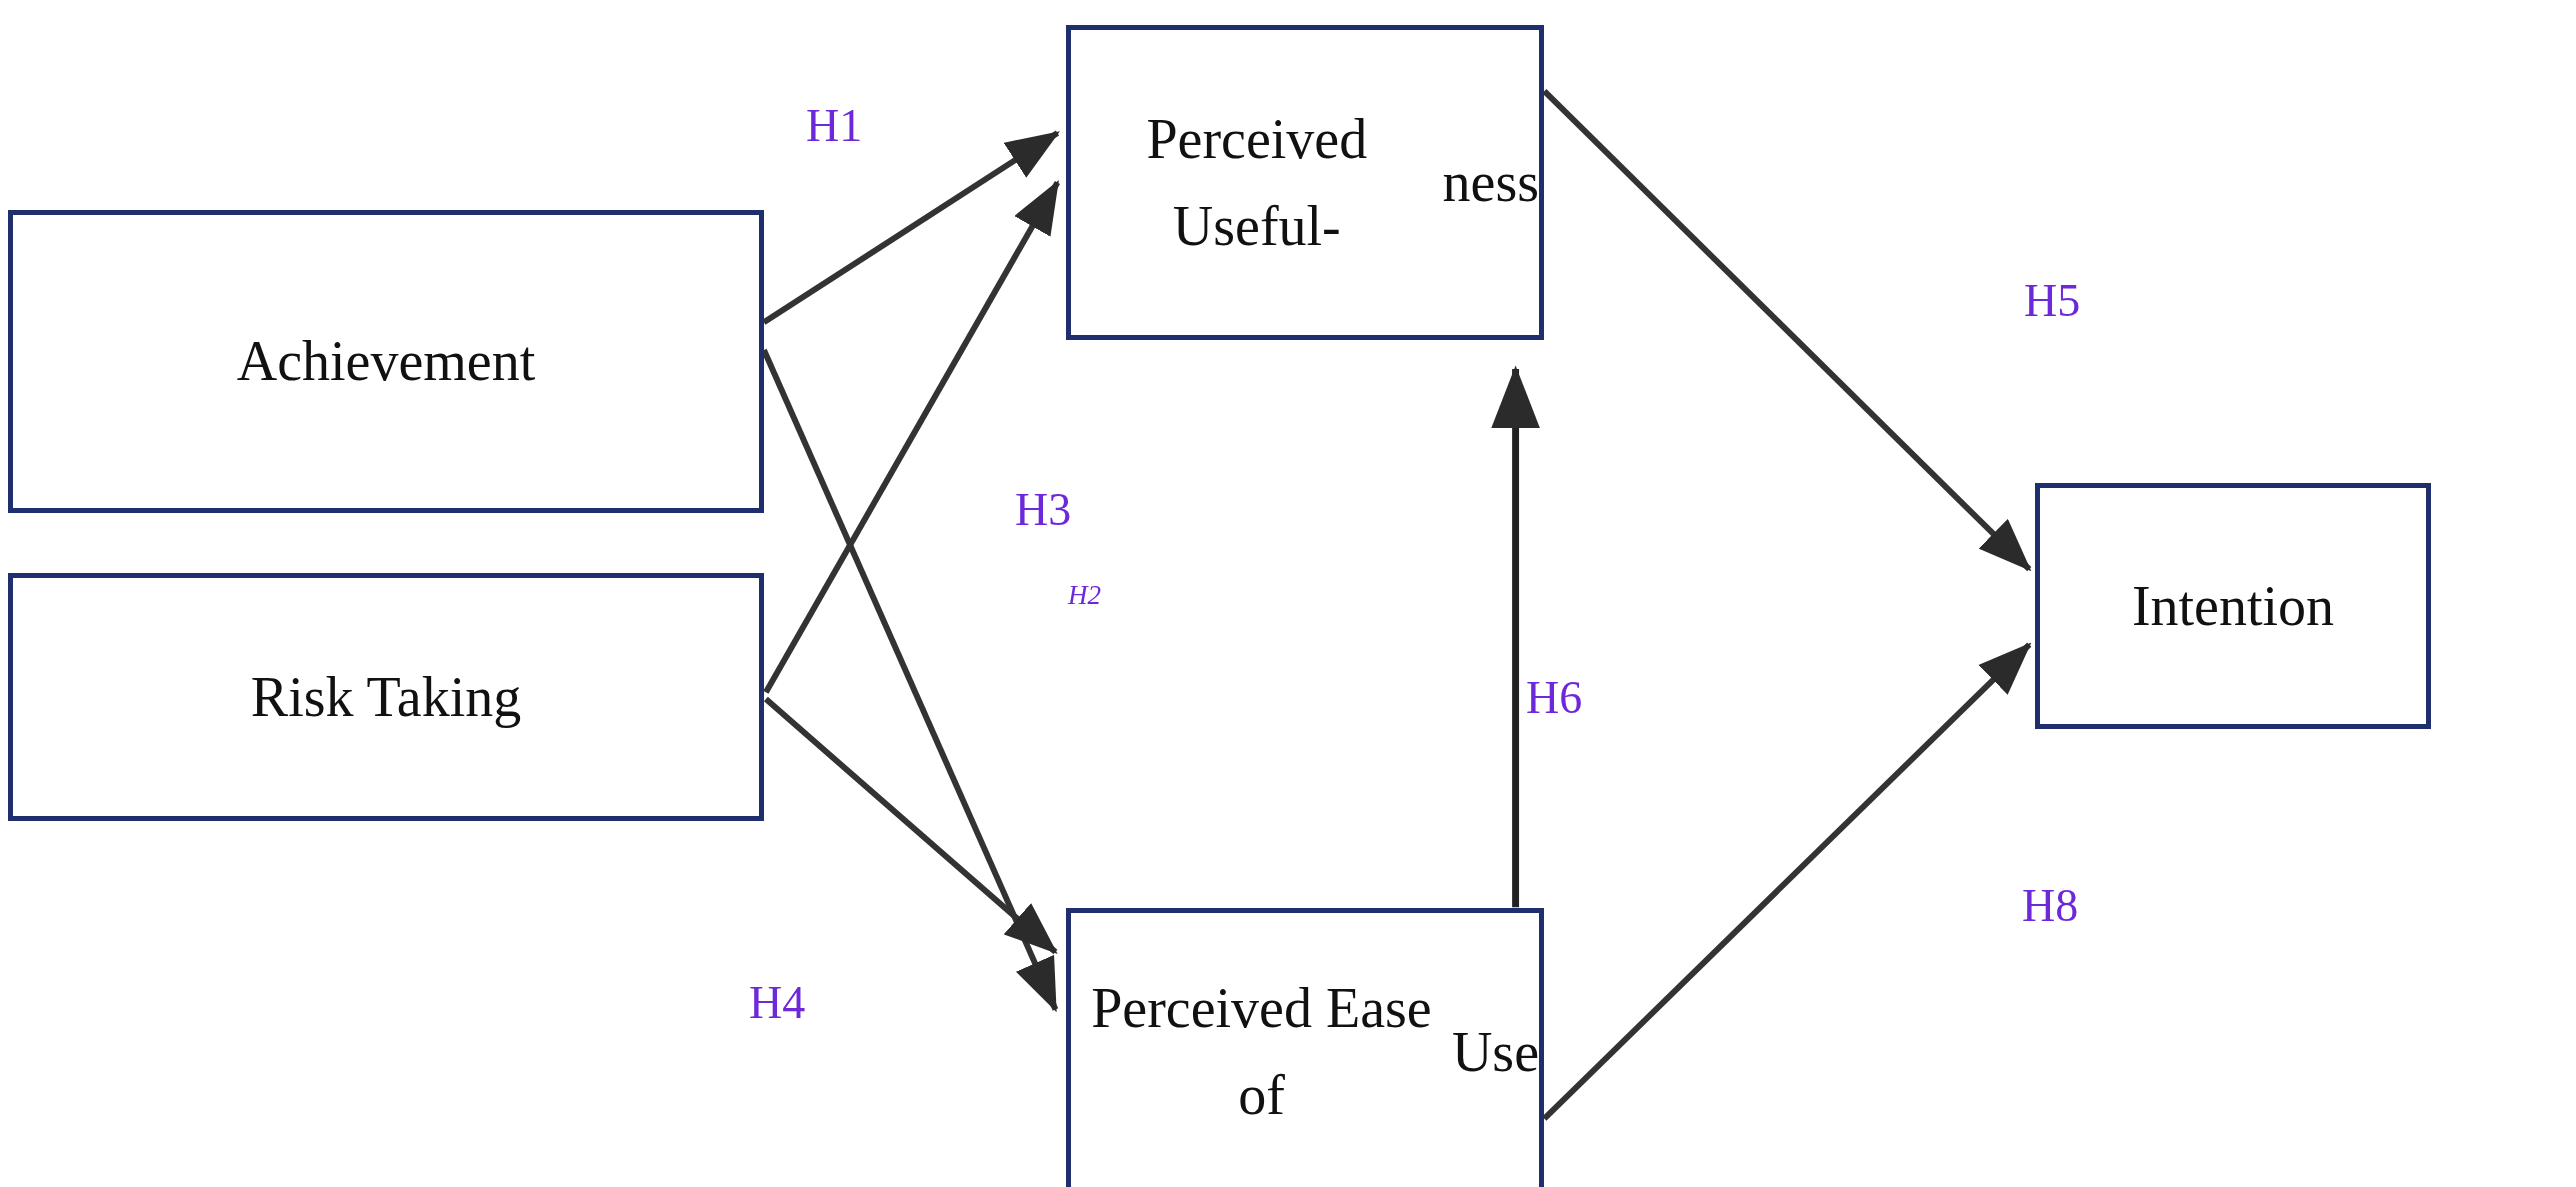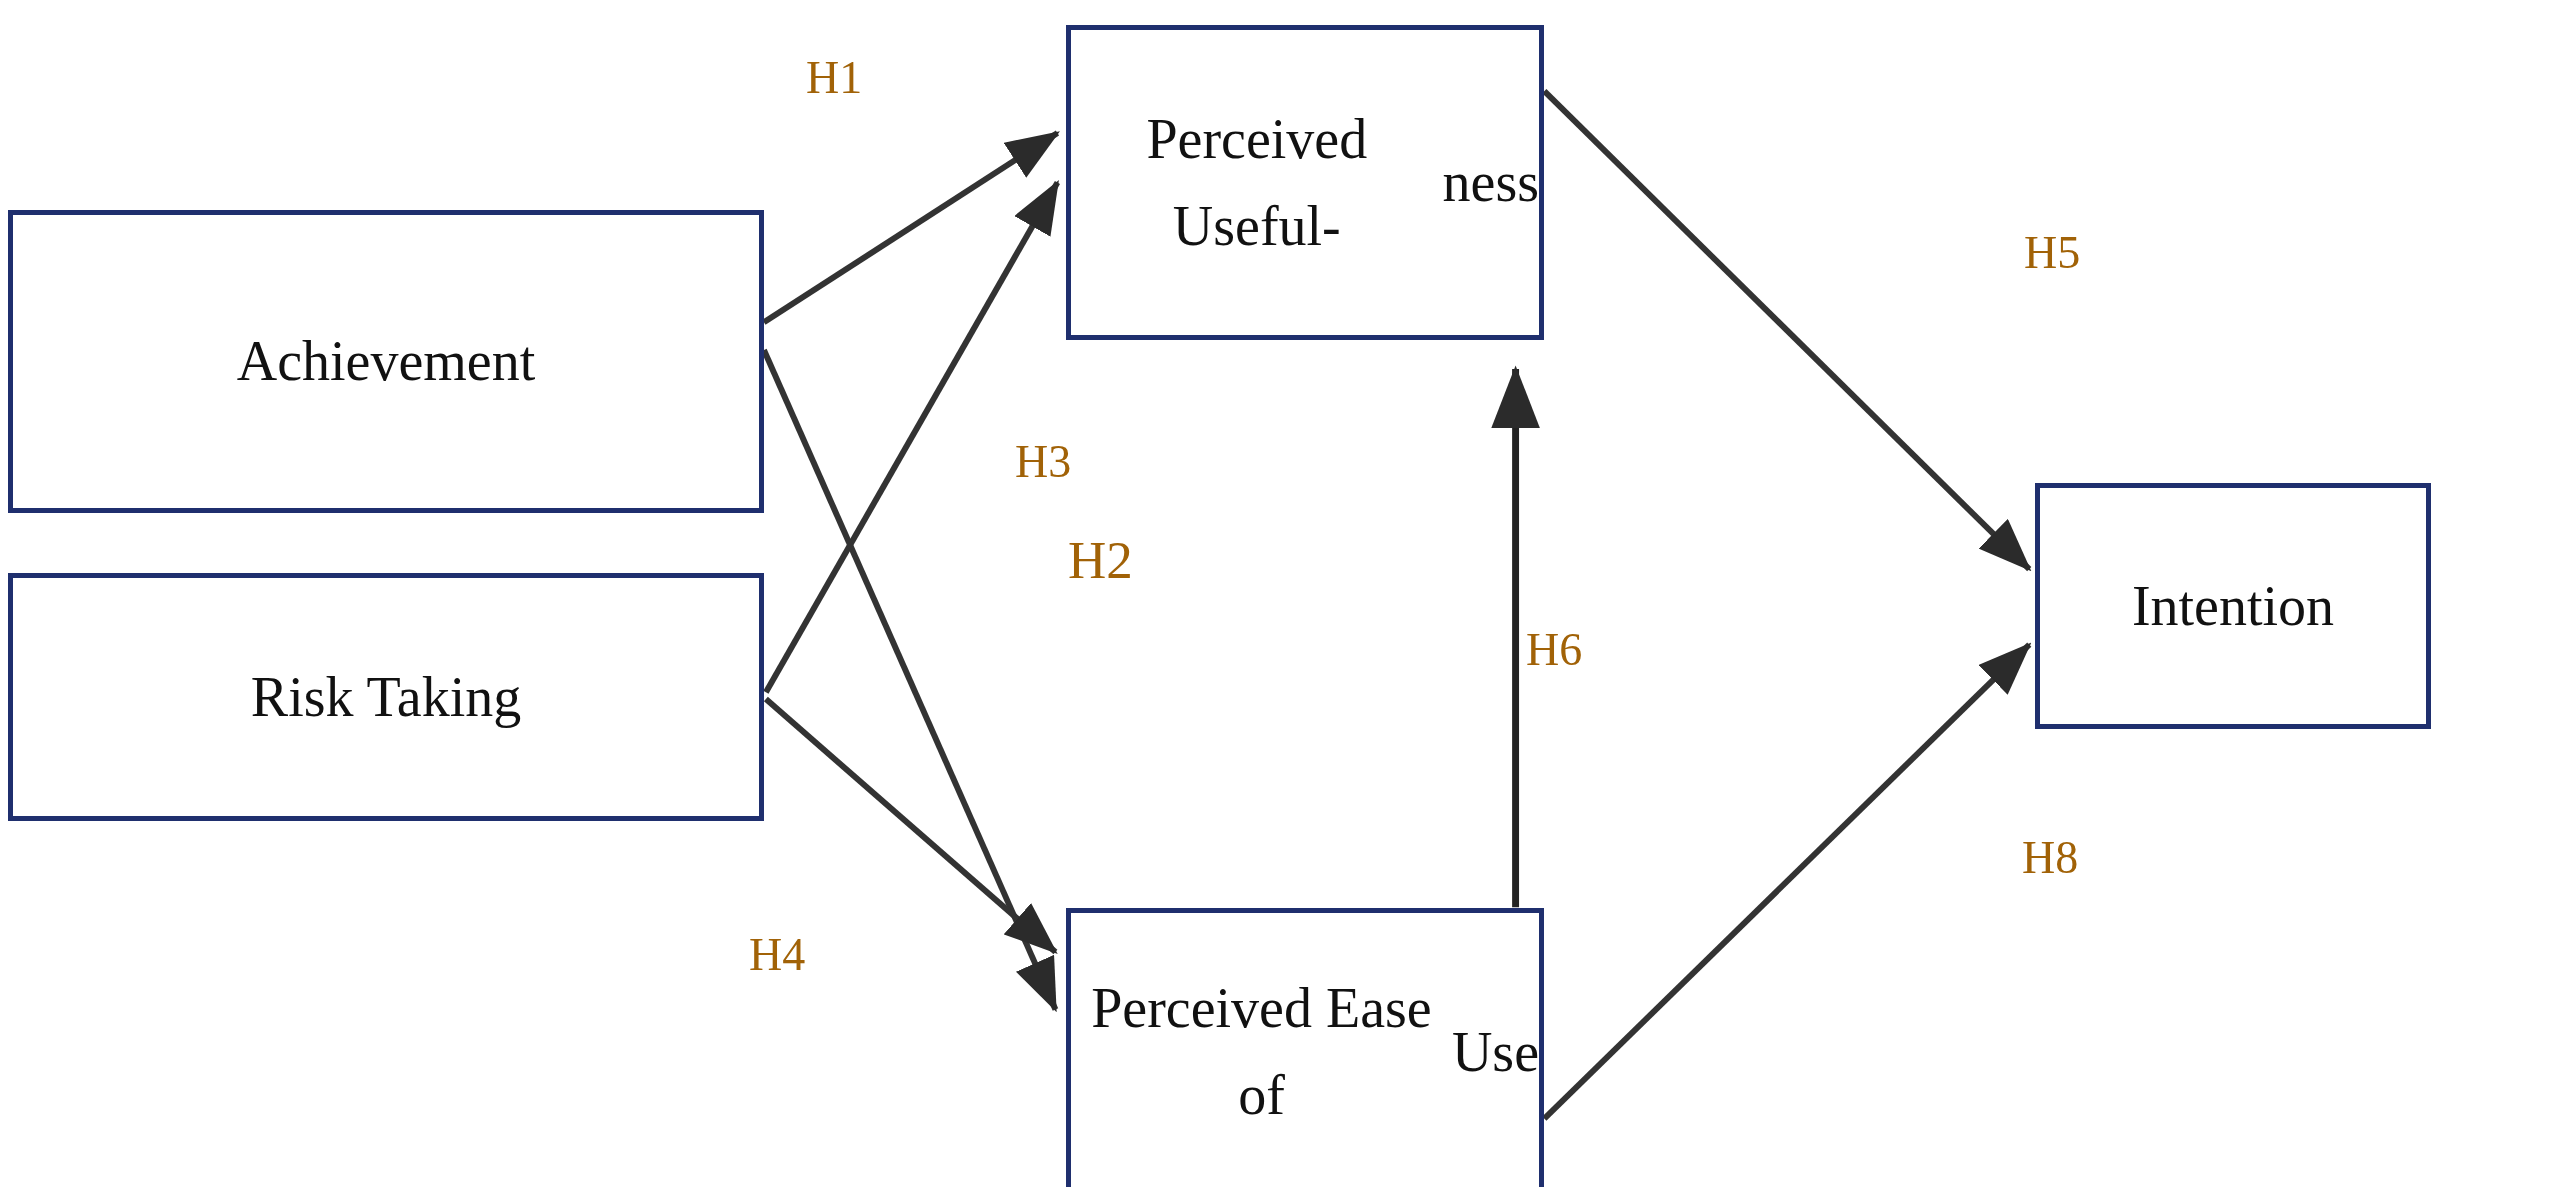--- a/index.html
+++ b/index.html
@@ -33,27 +33,28 @@
   #svg-layer {
     position: absolute;
     left: 0;
     top: 0;
     width: 2576px;
     height: 1187px;
     z-index: 2;
   }
   .h-label {
     position: absolute;
-    color: #a16207;
+    color: #6d28d9;
     font-size: 46px;
     line-height: 1;
     white-space: nowrap;
     z-index: 4;
+    margin-top: 48px;
   }
-  .h-label.small { font-size: 53px; }
+  .h-label.small { font-size: 27px; font-style: italic; }
 </style>
 </head>
 <body>
 
 <div id="canvas">
 
   <svg id="svg-layer" viewBox="0 0 2597 1197" xmlns="http://www.w3.org/2000/svg">
     <defs>
       <marker id="arrowhead" markerWidth="9" markerHeight="7" refX="8.5" refY="3.5" orient="auto" markerUnits="strokeWidth">
         <polygon points="0 0, 9 3.5, 0 7" fill="#2b2b2b"></polygon>

